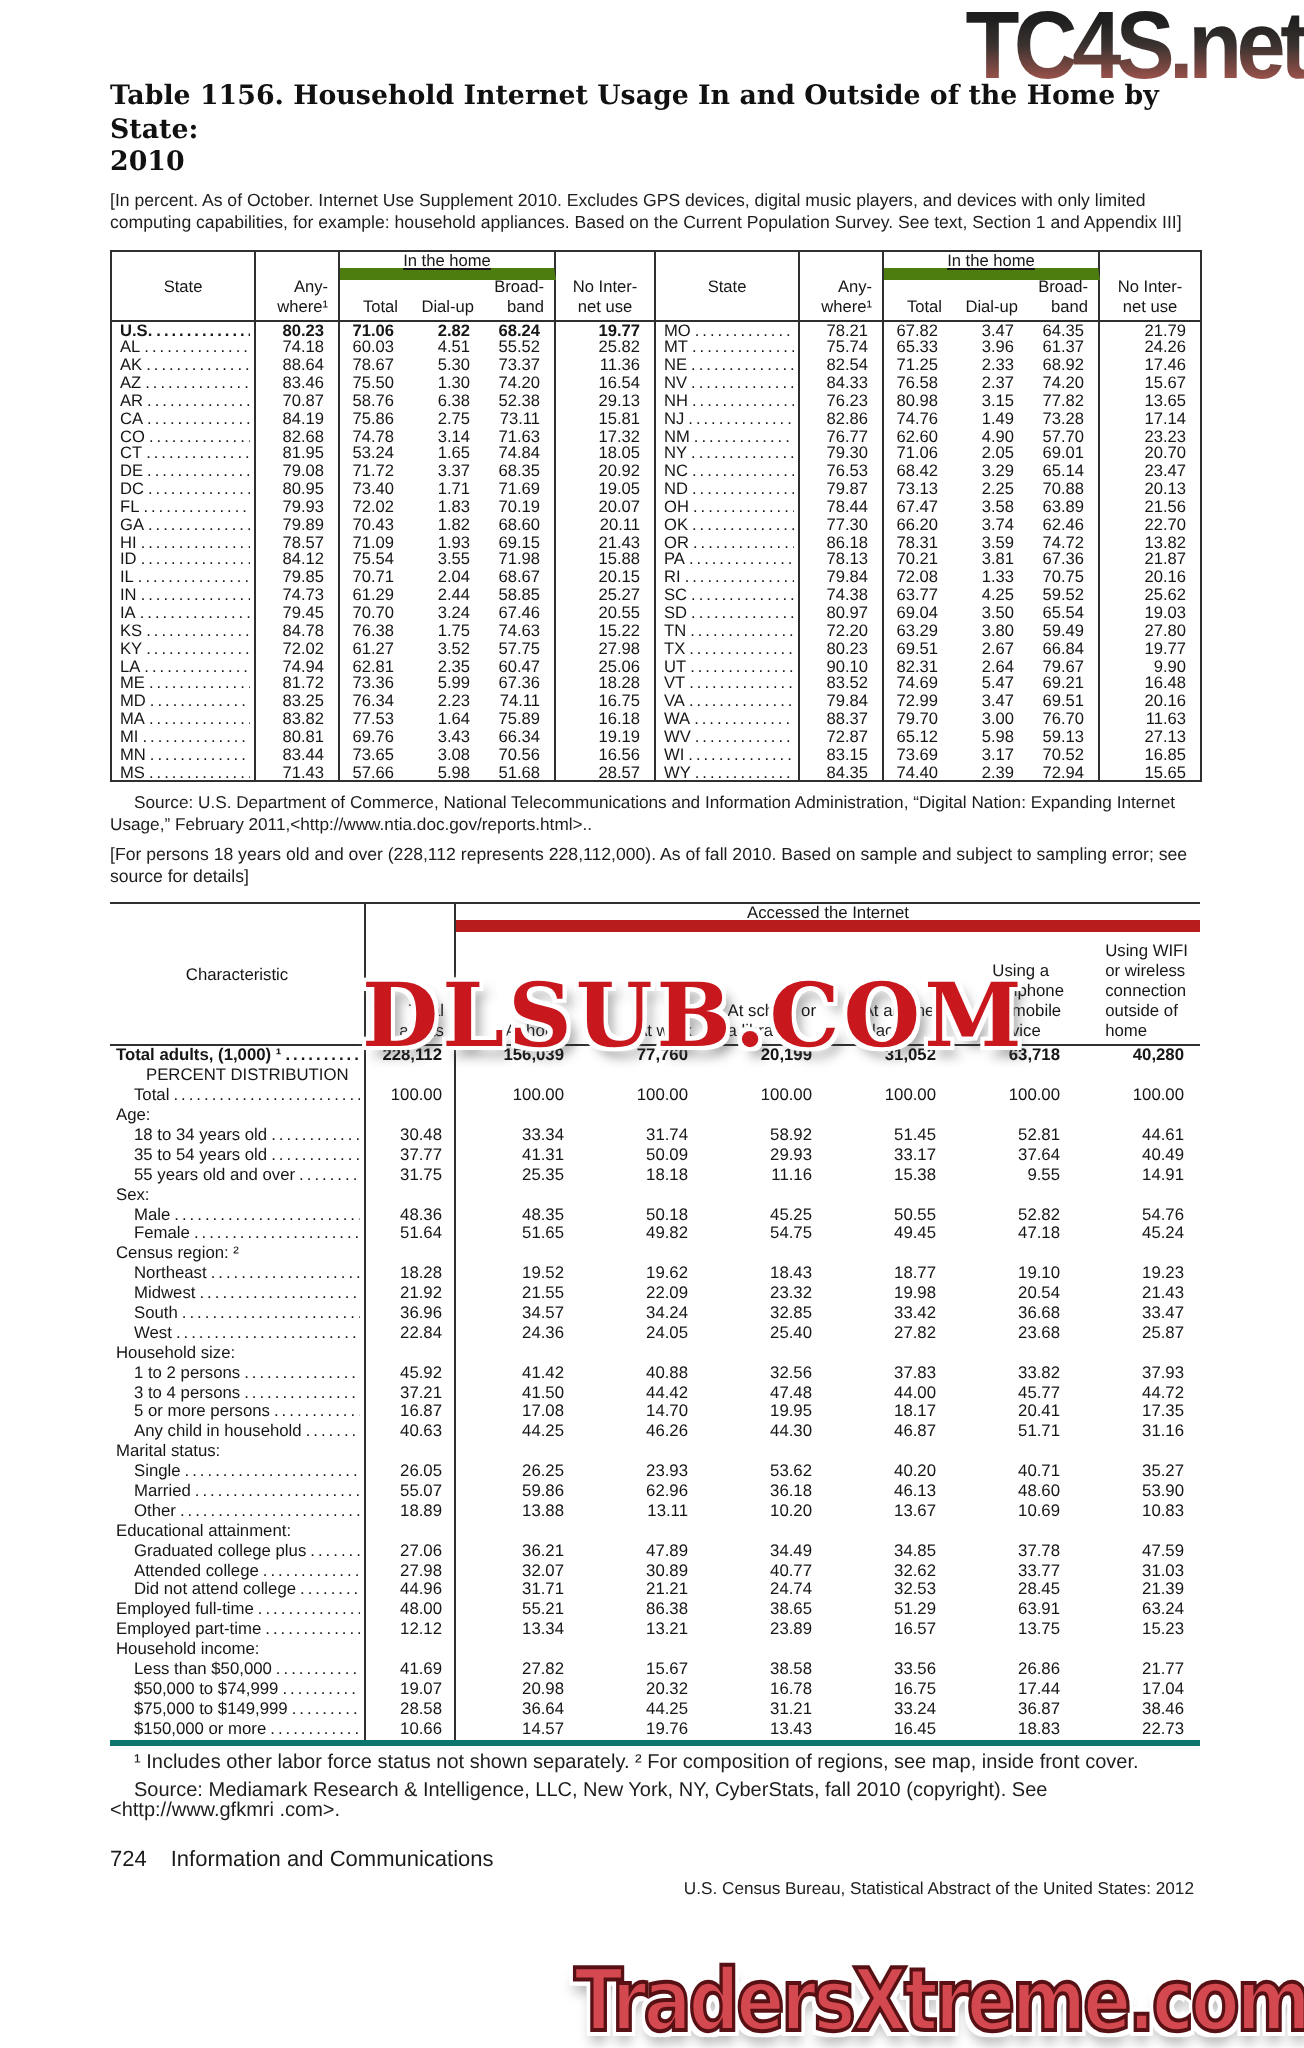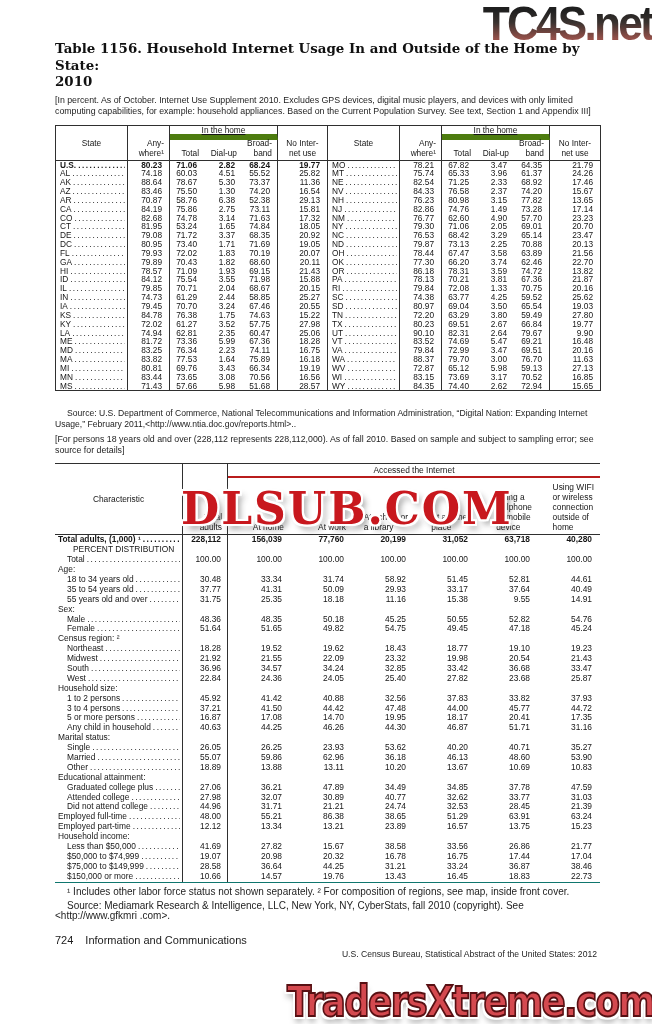--- a/index.html
+++ b/index.html
@@ -7,21 +7,21 @@
     width:652px;height:1024px;position:relative;overflow:hidden;
     background:#ffffff;color:#161616;
     font-family:"Liberation Sans",sans-serif;
     -webkit-font-smoothing:antialiased;
   }
   .page{padding:40px 50px 0 55px;width:546px;position:relative;}
 
   
   .tbl-title{font-family:"DejaVu Serif",serif;font-weight:bold;font-size:13.4px;line-height:16.5px;color:#111;}
   .bracket-note{font-size:8.8px;line-height:11px;margin-top:5px;color:#1d1d1d;}
-  .src-note{font-size:8.6px;line-height:10.5px;margin-top:17px;text-indent:12px;color:#1d1d1d;}
+  .src-note{font-size:8.6px;line-height:10.5px;margin-top:5px;text-indent:12px;color:#1d1d1d;}
   .fn-note{font-size:10px;line-height:10px;margin-top:4px;text-indent:12px;color:#1d1d1d;}
   .pre{white-space:pre-line;}
 
   
   .t1156{width:544px;border:1px solid #2f2f2f;margin-top:8px;font-size:8.3px;}
   .g12{display:grid;grid-template-columns:72px 42px 34px 38px 36px 50px 72px 42px 34px 38px 36px 50px;}
   .t1156h{grid-template-rows:14px 20px;border-bottom:1px solid #2f2f2f;}
   .t1156b{grid-auto-rows:8.85px;line-height:8.85px;}
   .vr{border-right:1px solid #2f2f2f;}
   .hs{grid-row:1/3;display:flex;align-items:center;justify-content:center;}
@@ -35,24 +35,24 @@
   .st{display:flex;align-items:center;padding-left:4px;overflow:hidden;}
   .num{text-align:right;padding-right:7px;}
   .b{font-weight:bold;}
   .dots{flex:1;overflow:hidden;white-space:nowrap;margin:0 2px;}
   .dots::before{content:"...........................................................................";letter-spacing:1.5px;}
 
   
   .t1157{width:545px;margin-top:7px;font-size:8.4px;}
   .g8{display:grid;grid-template-columns:128px 45px 62px 62px 62px 62px 62px 62px;}
   .t1157h{grid-template-rows:14px 56px;border-top:1px solid #2f2f2f;border-bottom:1px solid #2f2f2f;}
-  .t1157b{grid-auto-rows:9.9px;line-height:9.9px;border-bottom:1px solid #0f766e;}
+  .t1157b{grid-auto-rows:9.9px;line-height:9.9px;border-bottom:3px solid #0f766e;}
   .h-char{grid-column:1;grid-row:1/3;display:flex;align-items:center;justify-content:center;border-right:1px solid #2f2f2f;}
   .h-tot{grid-column:2;grid-row:1/3;display:flex;align-items:flex-end;justify-content:flex-end;text-align:right;padding:0 5px 2px 0;border-right:1.6px solid #2f2f2f;}
-  .h-acc{grid-column:3/9;grid-row:1;display:flex;align-items:center;justify-content:center;border-bottom:2px solid #b91c1c;}
+  .h-acc{grid-column:3/9;grid-row:1;display:flex;align-items:center;justify-content:center;border-bottom:6px solid #b91c1c;}
   .h-col{grid-row:2;display:flex;align-items:flex-end;justify-content:flex-end;text-align:left;padding:0 6px 2px 0;}
   .lbl{display:flex;align-items:center;padding-left:3px;overflow:hidden;border-right:1px solid #2f2f2f;}
   .lbl.i1{padding-left:12px}.lbl.i2{padding-left:18px}
   .val{text-align:right;padding-right:8px;}
   .val.first{border-right:1.6px solid #2f2f2f;padding-right:6px;}
 
   
   .footer-line{margin-top:13px;font-size:11px;color:#1b1b1b;display:flex;align-items:baseline;gap:12px;}
   .credit{margin-top:3px;text-align:right;font-size:8.6px;color:#1d1d1d;padding-right:4px;}
 
@@ -576,21 +576,21 @@
         <div class="num">57.66</div>
         <div class="num">5.98</div>
         <div class="num vr">51.68</div>
         <div class="num vr">28.57</div>
         <div class="st vr">
           <span class="t">WY</span>
           <span class="dots"></span>
         </div>
         <div class="num vr">84.35</div>
         <div class="num">74.40</div>
-        <div class="num">2.62</div>
+        <div class="num">2.39</div>
         <div class="num vr">72.94</div>
         <div class="num">15.65</div>
       </div>
   </div>
 
   <div class="src-note">Source: U.S. Department of Commerce, National Telecommunications and Information Administration, “Digital Nation: Expanding Internet Usage,” February 2011,&lt;http://www.ntia.doc.gov/reports.html&gt;..</div>
 
   <div class="bracket-note">[For persons 18 years old and over (228,112 represents 228,112,000). As of fall 2010. Based on sample and subject to sampling error; see source for details]</div>
 
   <div class="t1157">

